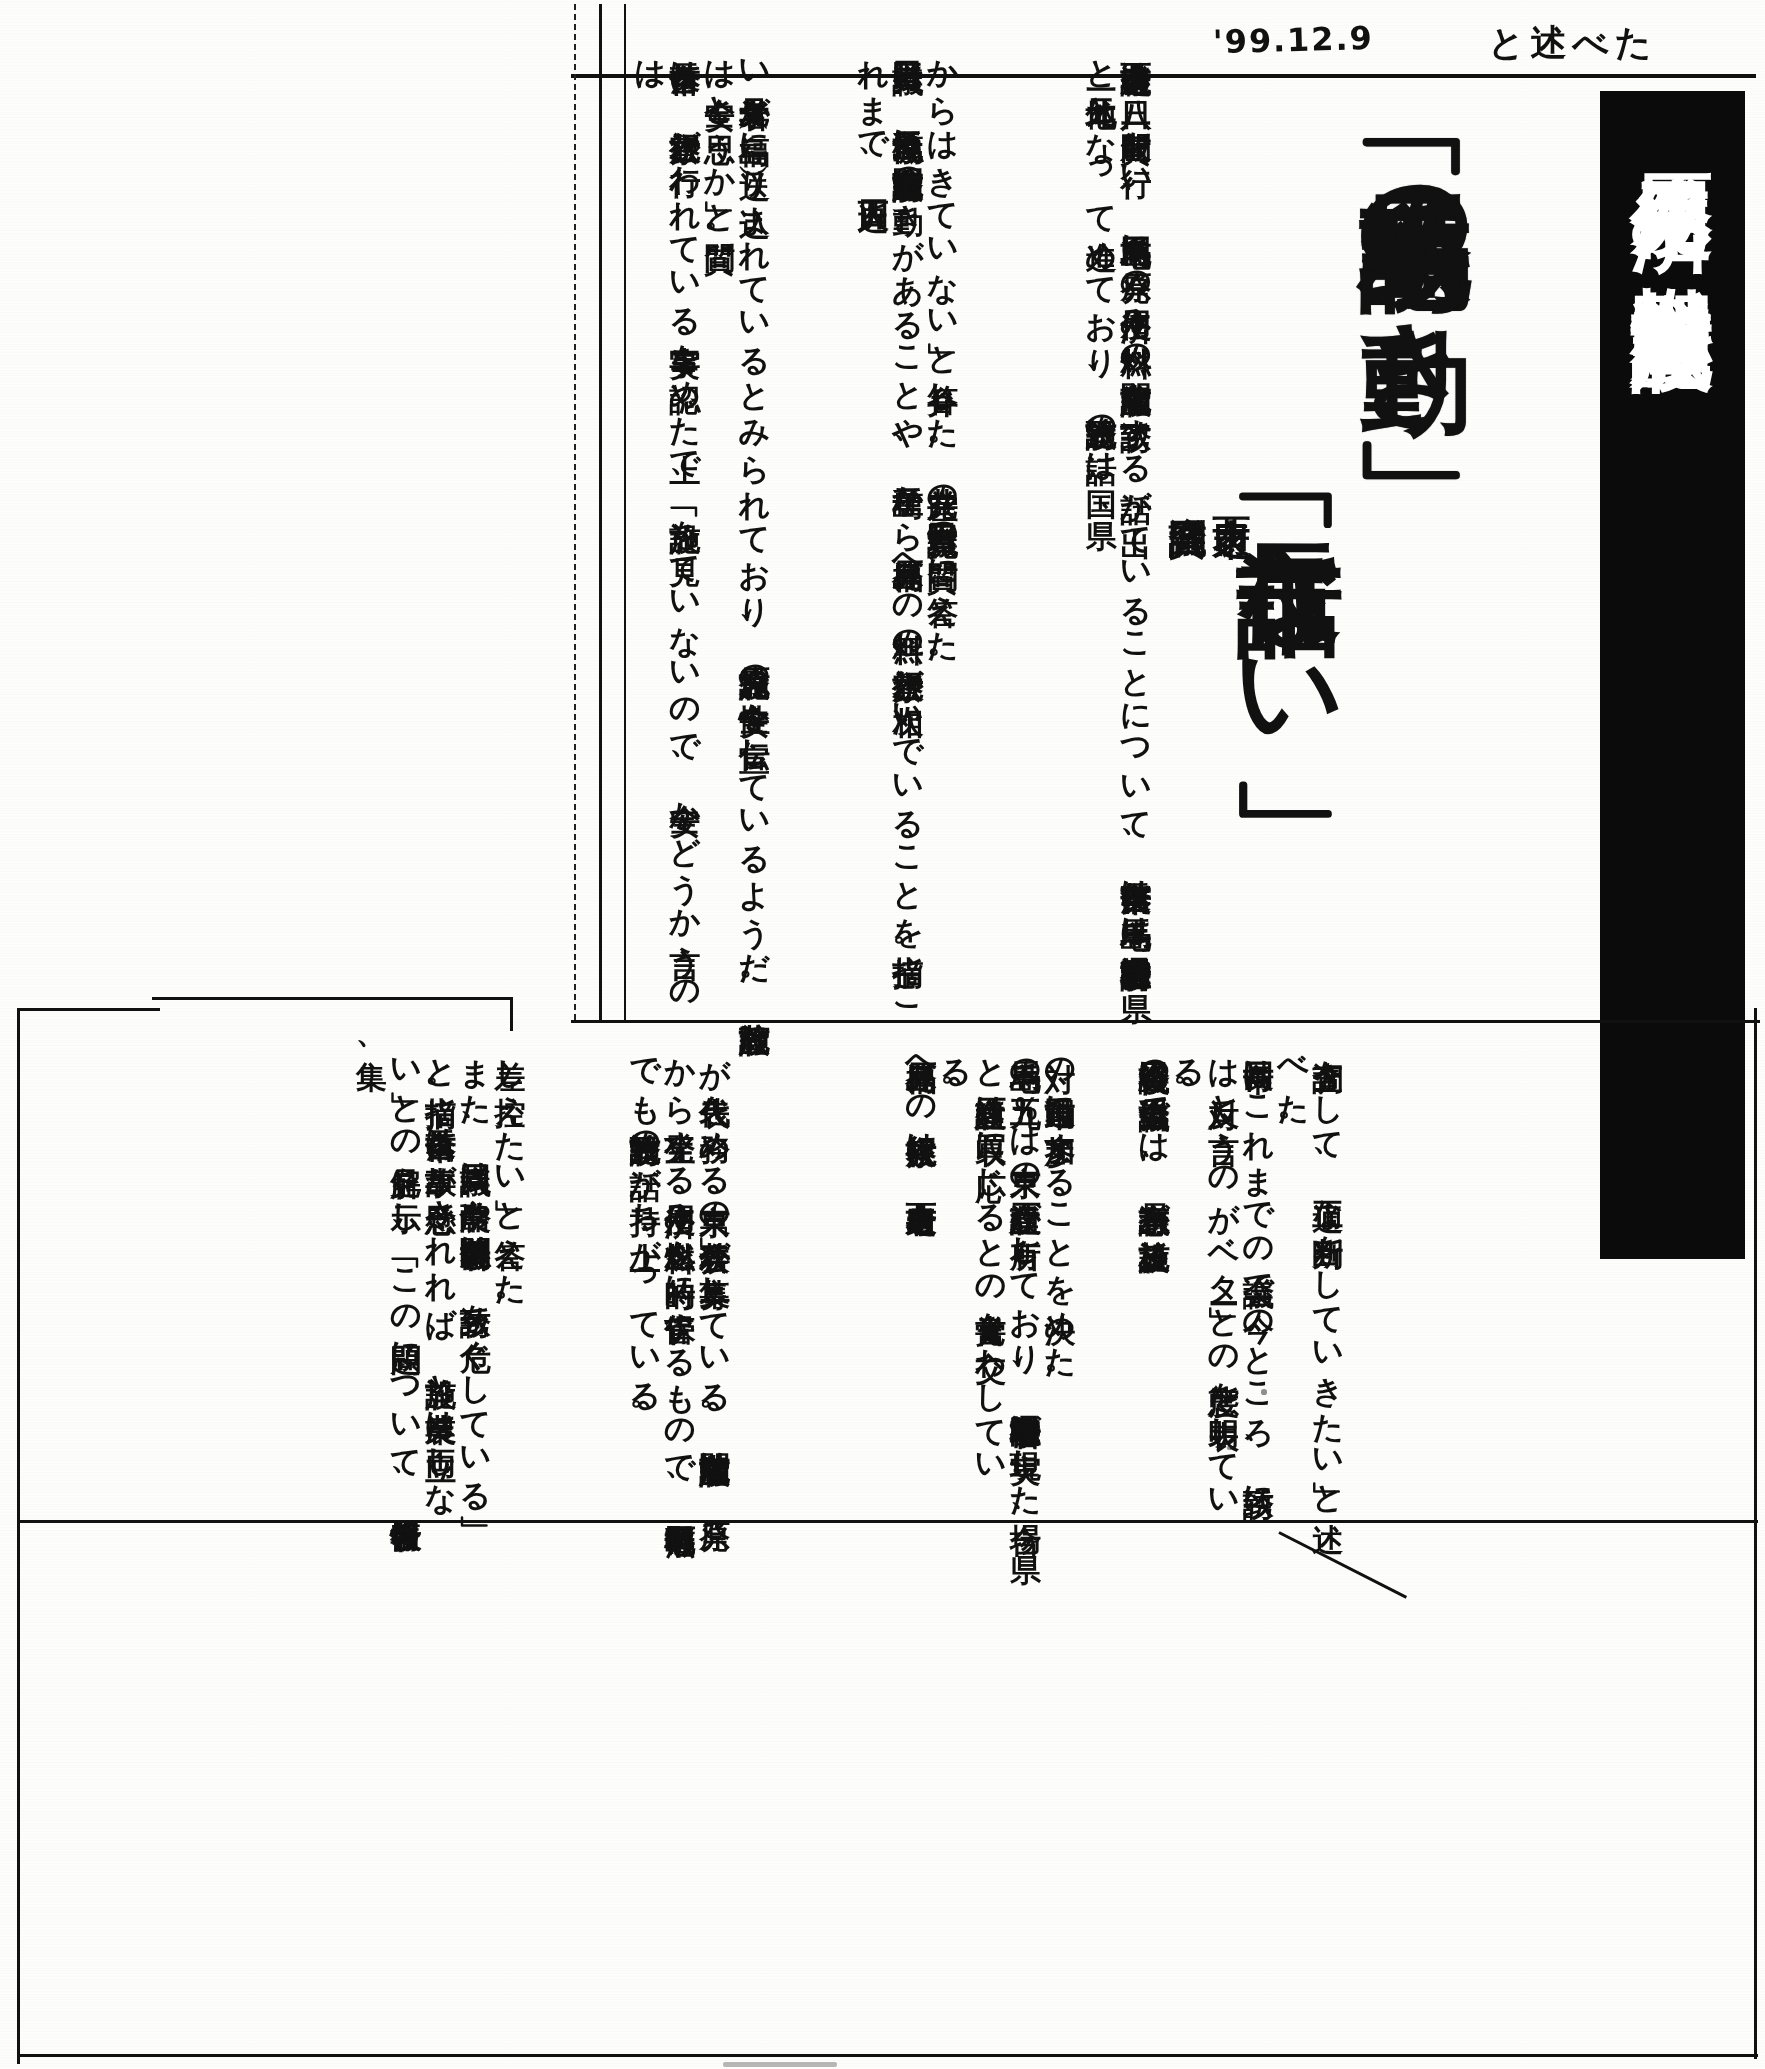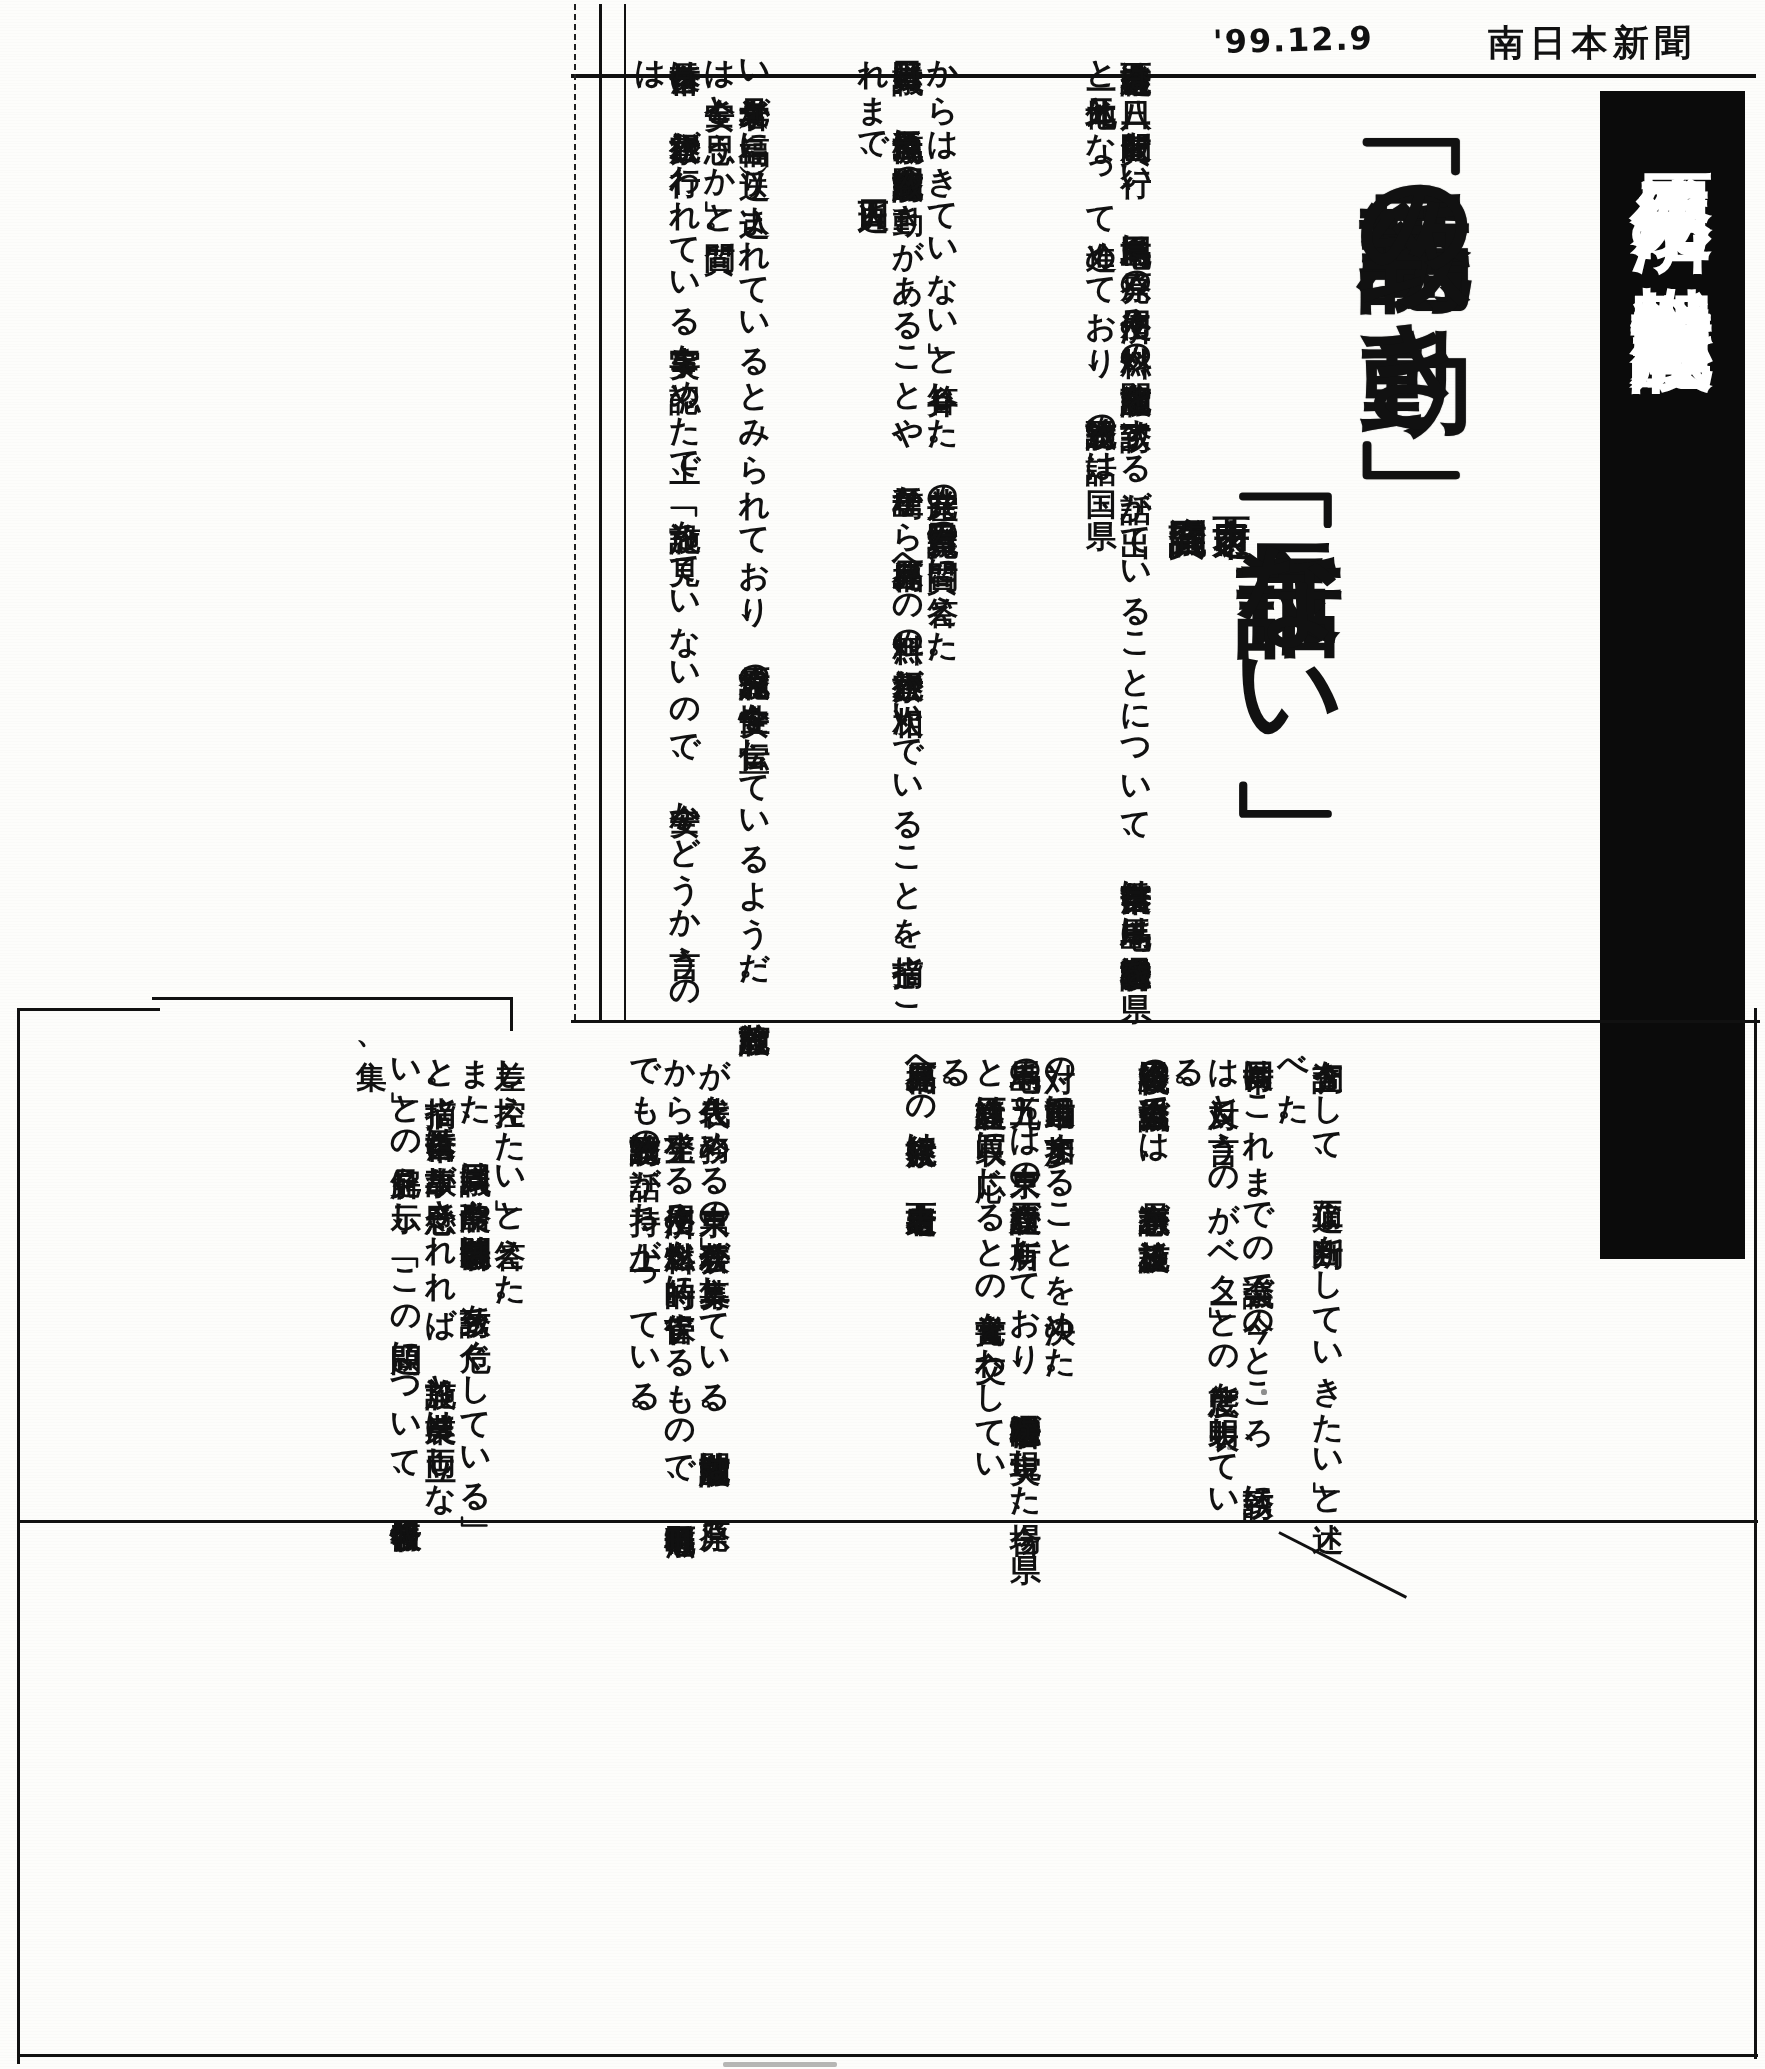--- a/index.html
+++ b/index.html
@@ -116,21 +116,21 @@
   }
   .speck{position:absolute;background:#333;border-radius:50%;opacity:.55;}
 </style>
 </head>
 <body>
 
 <div class="scan"></div>
 <div class="clip">
 
   <div id="date-stamp">'99.12.9</div>
-  <div id="paper-name">南日本新聞</div>
+  <div id="paper-name">と述べた</div>
   <div class="rule-top"></div>
 
   <div id="kicker">
     <span class="v">原発使用済み燃料中間貯蔵施設</span>
   </div>
 
   <div id="headline">
     <span class="v">「馬毛島誘致の動き」</span>
   </div>
   <div id="subhead">

